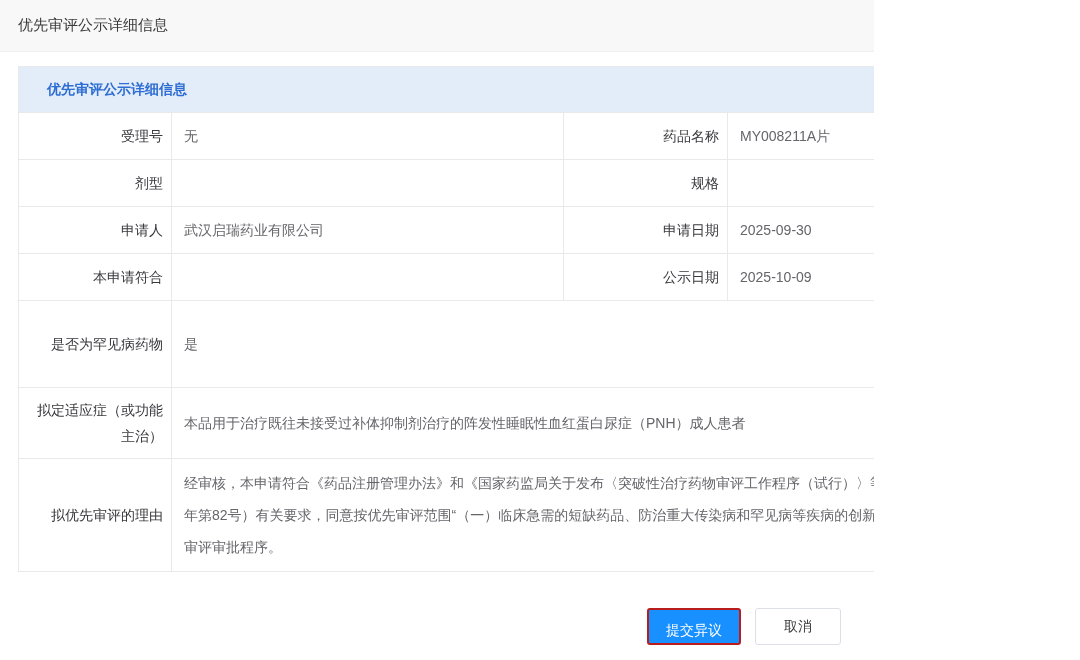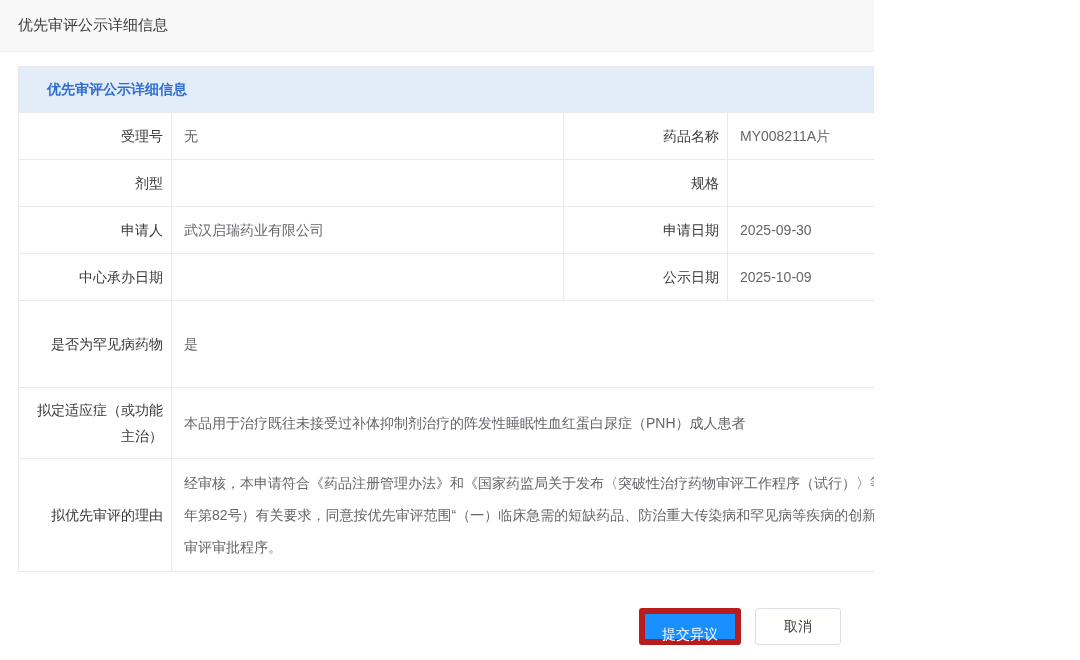--- a/index.html
+++ b/index.html
@@ -45,21 +45,21 @@
   .r-indication { height: 71px; }
   .r-reason { height: 113px; }
 
   
   .modal-footer {
     position: absolute; right: 33px; top: 608px;
     display: flex; gap: 14px; align-items: center;
   }
   .btn { height: 37px; font-size: 14px; border-radius: 3px; cursor: pointer;
          font-family: "Liberation Sans", sans-serif; }
-  .btn-primary { background: #1890ff; color: #fff; border: 6px solid #b91c1c; padding: 12px 17px; }
+  .btn-primary { background: #1890ff; color: #fff; border: 2px solid #b91c1c; padding: 12px 17px; }
   .btn-default { background: #fff; color: #3a3a3a; border: 1px solid #dcdfe6; padding: 0 28px; }
 </style>
 </head>
 <body>
 
 <div class="modal">
 
   <div class="modal-header">
     <span class="modal-title">优先审评公示详细信息</span>
     <button class="close-btn">✕</button>
@@ -94,21 +94,21 @@
       </tr>
 
       <tr class="r-pair">
         <td class="label-cell">申请人</td>
         <td class="value-cell">武汉启瑞药业有限公司</td>
         <td class="label-cell">申请日期</td>
         <td class="value-cell">2025-09-30</td>
       </tr>
 
       <tr class="r-pair">
-        <td class="label-cell">中心承办日期</td>
+        <td class="label-cell">本申请符合</td>
         <td class="value-cell"></td>
         <td class="label-cell">公示日期</td>
         <td class="value-cell">2025-10-09</td>
       </tr>
 
       <tr class="r-rare">
         <td class="label-cell">是否为罕见病药物</td>
         <td class="value-cell" colspan="3">是</td>
       </tr>
 

